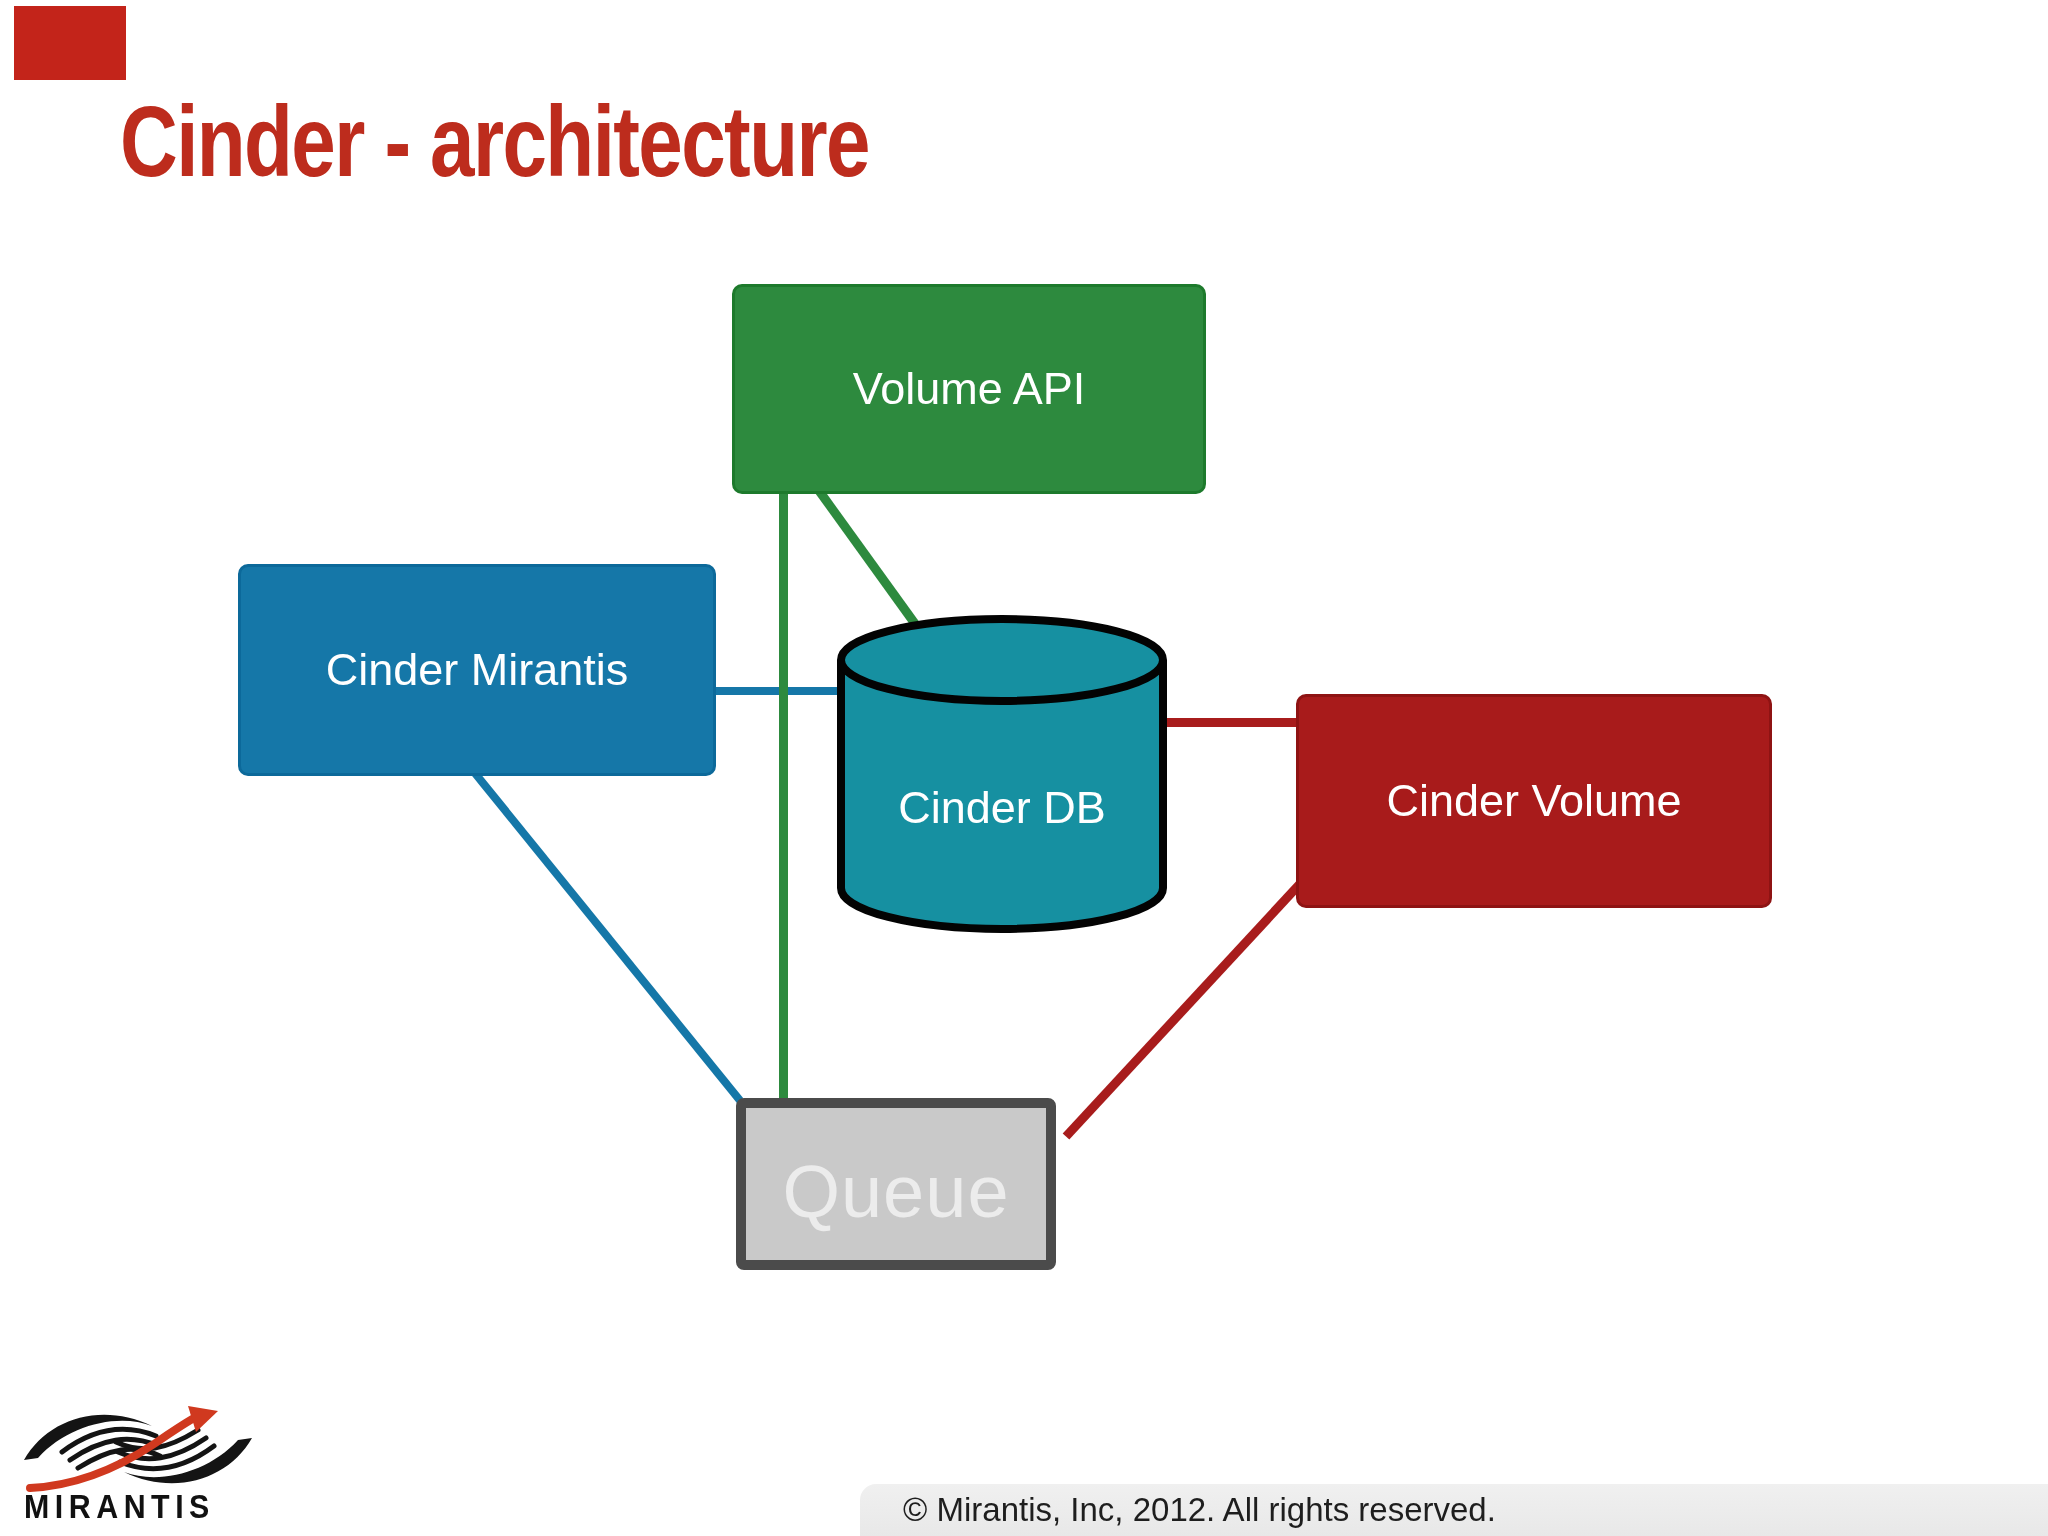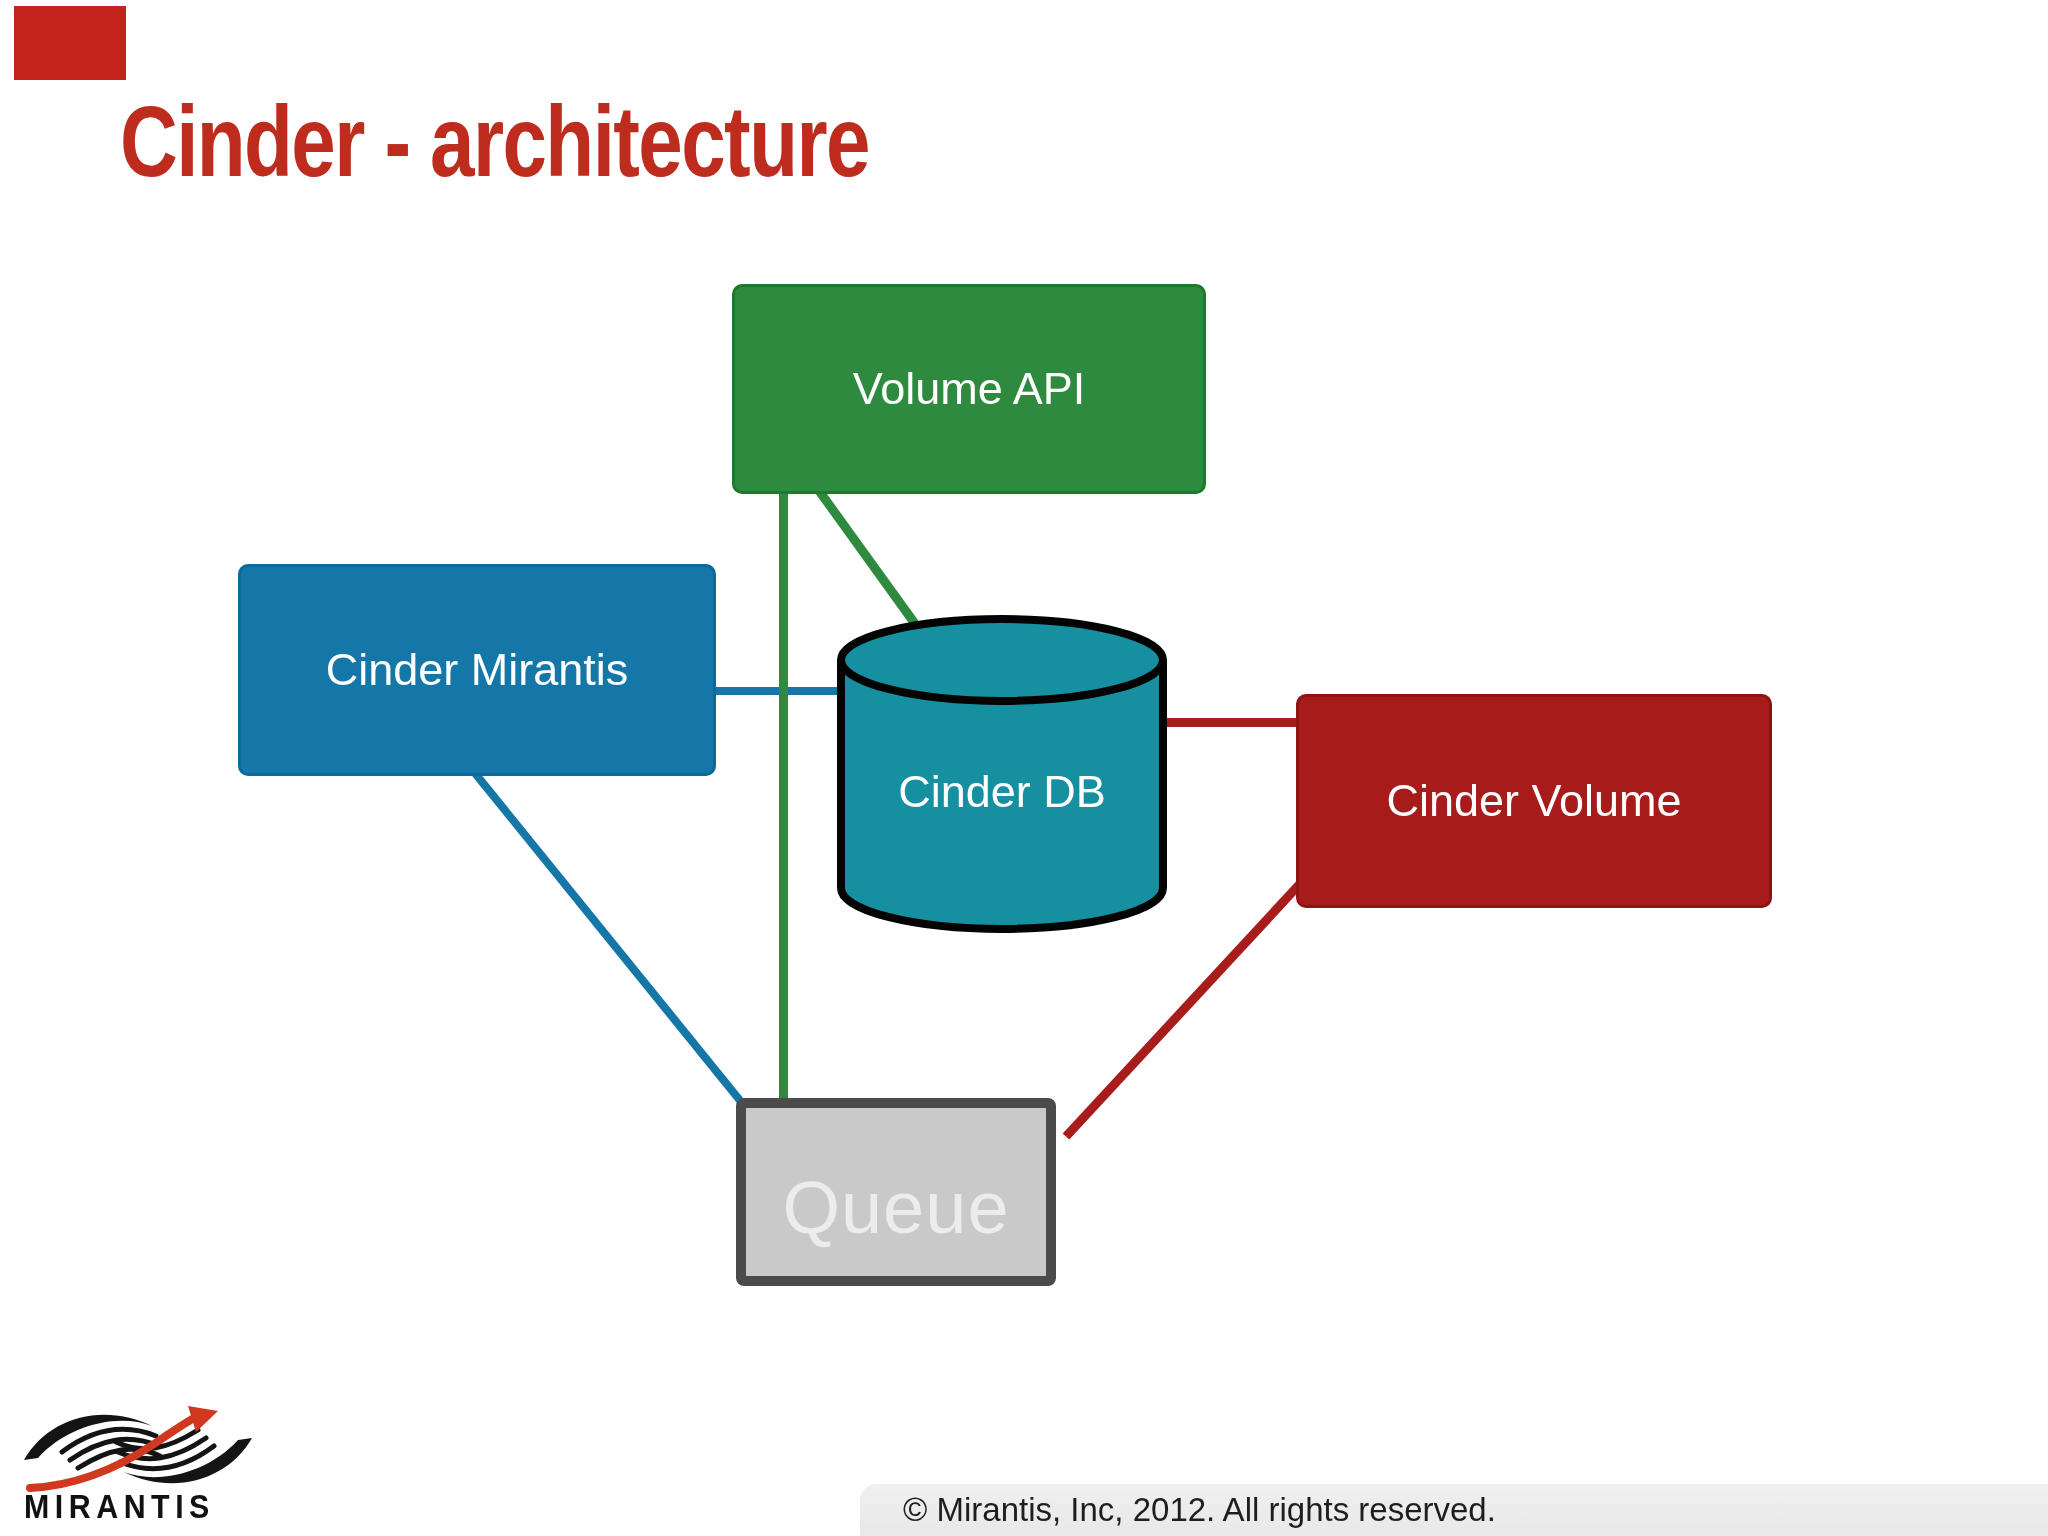--- a/index.html
+++ b/index.html
@@ -31,25 +31,25 @@
   .node{
     position:absolute;z-index:3;border-radius:10px;
     display:flex;align-items:center;justify-content:center;
     color:#ffffff;font-size:45px;text-align:center;
   }
   .node-api{left:732px;top:284px;width:468px;height:204px;background:#2d8a3e;border:3px solid #1d7a2c;}
   .node-scheduler{left:238px;top:564px;width:472px;height:206px;background:#1577a8;border:3px solid #0c699a;}
   .node-volume{left:1296px;top:666px;width:470px;height:208px;background:#a81b1b;border:3px solid #8e1313;margin-top:28px;}
   .node-db{left:836px;top:614px;width:332px;height:320px;background:transparent;border:none;border-radius:0;}
   .node-db svg{position:absolute;left:0;top:0;}
-  .node-db .db-label{position:absolute;left:0;top:152px;width:100%;text-align:center;color:#ffffff;font-size:45px;}
+  .node-db .db-label{position:absolute;left:0;top:168px;width:100%;text-align:center;color:#ffffff;font-size:45px;}
   .node-queue{
     left:736px;top:1098px;width:300px;height:138px;
     background:#c9c9c9;border:10px solid #4b4b4b;border-radius:8px;
-    color:#ececec;font-size:74px;padding-top:30px;letter-spacing:1px;
+    color:#ececec;font-size:74px;padding-top:14px;letter-spacing:1px;
   }
   
   .logo{position:absolute;left:18px;top:1400px;width:240px;height:134px;}
   .logo svg{position:absolute;left:0;top:0;}
   .logo-wordmark{
     position:absolute;left:24px;top:1488px;width:220px;
     font-size:33px;font-weight:bold;color:#111111;letter-spacing:6px;
     transform:scaleX(0.92);transform-origin:0 0;white-space:nowrap;
   }
   .copyright-bar{

